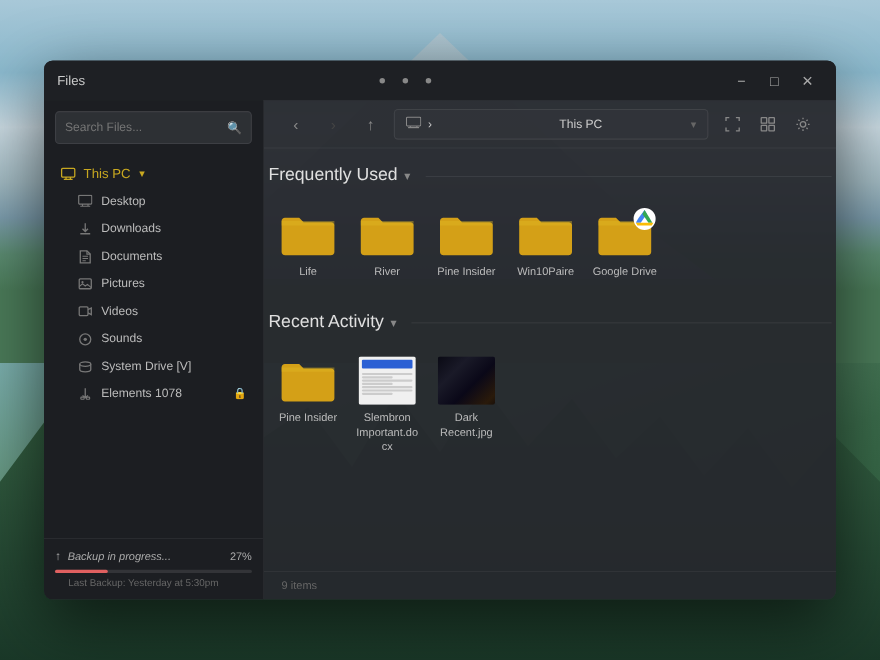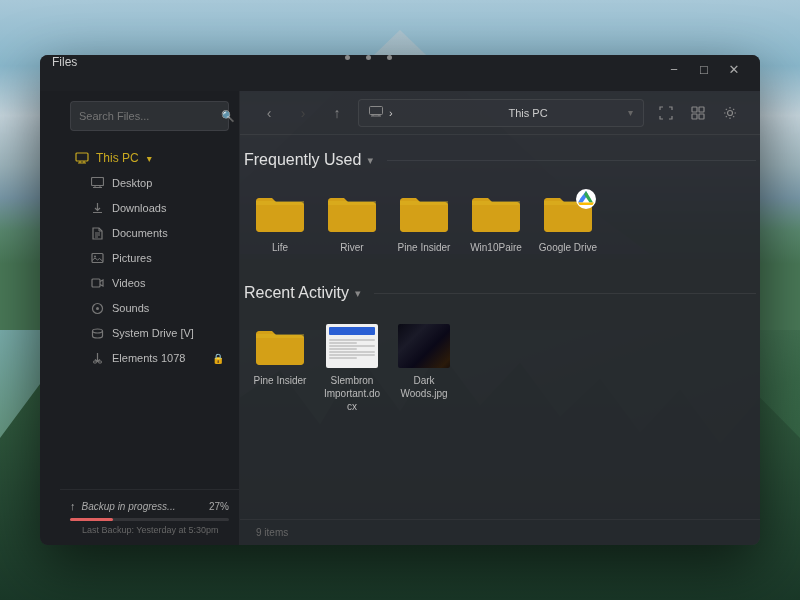--- a/index.html
+++ b/index.html
@@ -80,21 +80,21 @@
       display: flex;
       flex-direction: column;
       overflow: hidden;
     }
 
     
     .title-bar {
       height: 36px;
       background: rgba(30, 32, 36, 0.98);
       display: flex;
-      align-items: flex-start;
+      align-items: center;
       justify-content: space-between;
       padding: 0 12px;
       flex-shrink: 0;
     }
 
     .title-bar-left {
       display: flex;
       align-items: center;
       gap: 8px;
     }
@@ -144,21 +144,20 @@
     }
 
     
     .sidebar {
       width: 200px;
       background: rgba(28, 30, 34, 0.97);
       display: flex;
       flex-direction: column;
       flex-shrink: 0;
       border-right: 1px solid rgba(255,255,255,0.05);
-      padding-left: 20px;
     }
 
     .search-bar {
       margin: 10px;
       background: rgba(50, 52, 58, 0.8);
       border: 1px solid rgba(255,255,255,0.08);
       border-radius: 4px;
       display: flex;
       align-items: center;
       padding: 0 8px;
@@ -810,21 +809,21 @@
                 <div class="doc-thumb-line short"></div>
               </div>
             </div>
             <span class="file-name">Slembron Important.docx</span>
           </div>
 
           <div class="file-item">
             <div class="file-icon-img">
               <div class="img-thumb-dark"></div>
             </div>
-            <span class="file-name">Dark Woods.jpg</span>
+            <span class="file-name">Dark Recent.jpg</span>
           </div>
         </div>
       </div>
 
       <div class="status-bar">
         <span class="status-text">9 items</span>
       </div>
     </div>
   </div>
 </div>

